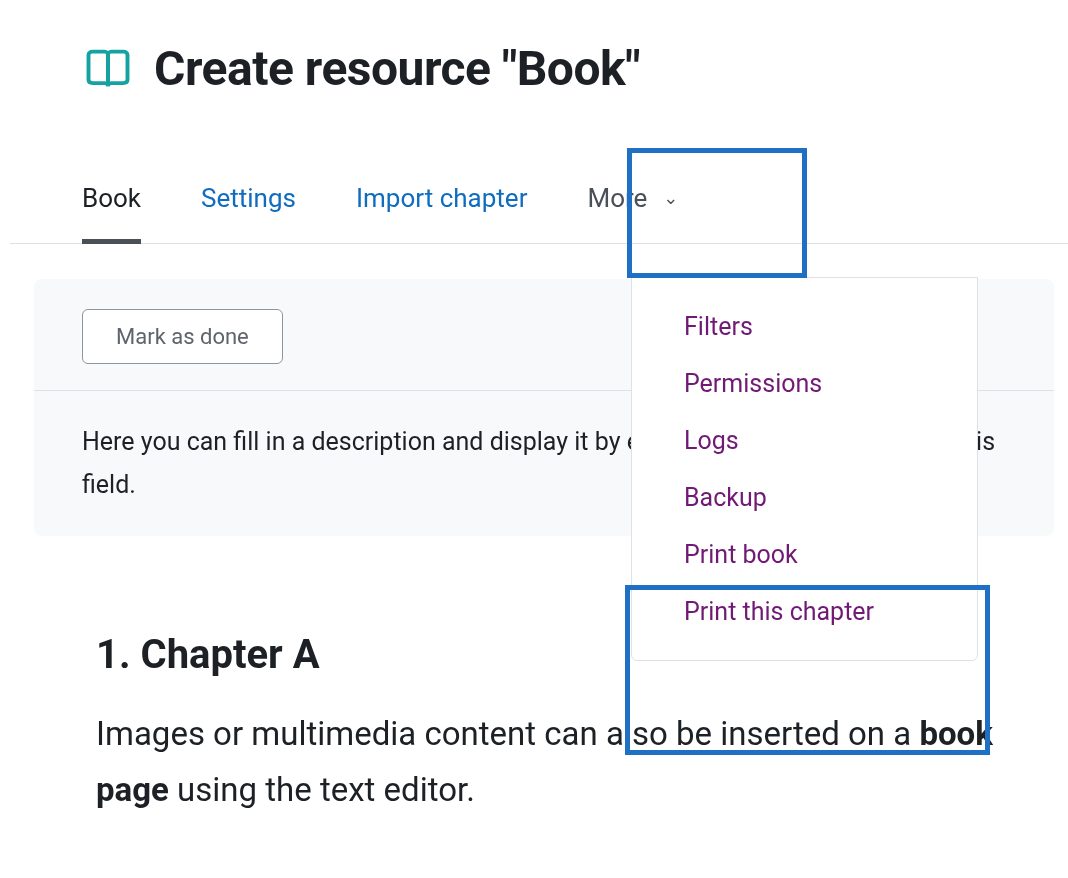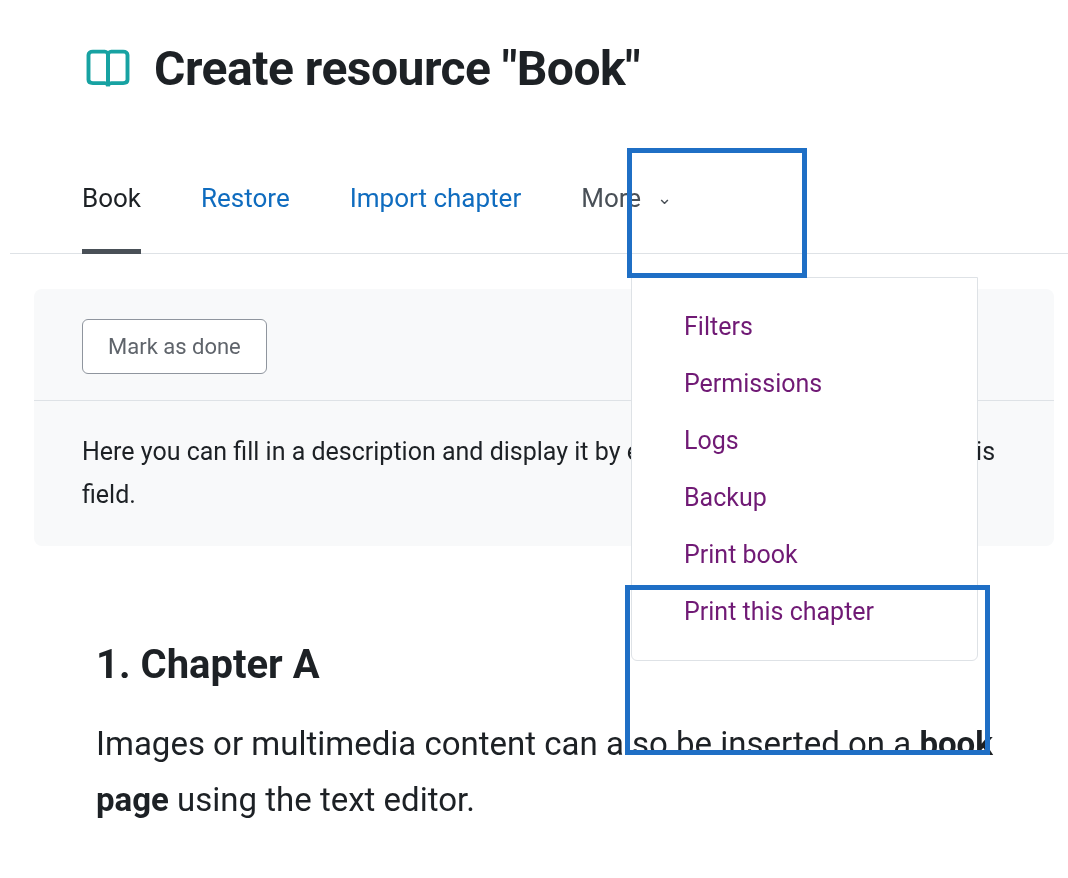--- a/index.html
+++ b/index.html
@@ -2,33 +2,33 @@
 <html><head>
 <meta charset="utf-8">
 <style>
 *{margin:0;padding:0;box-sizing:border-box}
 body{font-family:-apple-system,BlinkMacSystemFont,"Segoe UI",Roboto,"Helvetica Neue",Arial,sans-serif;background:#fff;color:#1d2125;width:1068px;height:878px;overflow:hidden;position:relative}
 .container{padding:40px 0 0 82px}
 .header{display:flex;align-items:center;gap:20px;margin-bottom:60px}
 .book-icon{width:52px;height:52px;flex-shrink:0}
 .page-title{font-size:48px;font-weight:700;letter-spacing:-0.5px;color:#1d2125}
 .tabs{display:flex;gap:0;border-bottom:1px solid #dee2e6;margin-left:-72px;padding-left:72px;position:relative}
-.tab{font-size:26px;padding:26px 0 40px 0;margin-right:60px;color:#0f6cbf;text-decoration:none;cursor:pointer;position:relative}
+.tab{font-size:26px;padding:26px 0 30px 0;margin-right:60px;color:#0f6cbf;text-decoration:none;cursor:pointer;position:relative}
 .tab.active{color:#1d2125;font-weight:400}
 .tab.active::after{content:"";position:absolute;left:0;right:0;bottom:-1px;height:5px;background:#495057}
 .more-tab-wrapper{position:relative}
 .more-tab{color:#495057;display:flex;align-items:center;gap:16px}
 .chevron{font-size:18px;line-height:1}
 .highlight-box{position:absolute;border:5px solid #1f6fc5;pointer-events:none;z-index:10}
 .highlight-more{top:148px;left:627px;width:180px;height:130px}
 .dropdown{position:absolute;top:277px;left:631px;width:347px;background:#fff;border:1px solid #dee2e6;border-radius:0 0 6px 6px;z-index:5;padding:20px 0}
 .dropdown-item{padding:14px 52px;font-size:25px;color:#701a75;cursor:pointer}
 .highlight-print{top:585px;left:625px;width:365px;height:170px}
 .content-box{margin-top:35px;margin-left:-48px;padding:30px 40px 30px 48px;background:#f8f9fa;border-radius:8px;width:1020px}
-.mark-done-btn{border:1px solid #8f959e;background:#fff;color:#5f646b;font-size:22px;padding:14px 25px;border-radius:6px;cursor:pointer;margin-bottom:26px;font-family:inherit}
+.mark-done-btn{border:1px solid #8f959e;background:#fff;color:#5f646b;font-size:22px;padding:14px 33px;border-radius:6px;cursor:pointer;margin-bottom:26px;font-family:inherit}
 .content-box hr{border:none;border-top:1px solid #dee2e6;margin-bottom:30px;margin-left:-48px;margin-right:-40px}
 .description-text{font-size:25px;line-height:1.7;color:#1d2125}
 .chapter-section{margin-top:95px;margin-left:14px}
 .chapter-title{font-size:40px;font-weight:700;color:#1d2125;margin-bottom:28px}
 .chapter-text{font-size:33px;line-height:1.7;color:#1d2125}
 .chapter-text strong{font-weight:700}
 </style>
 </head>
 <body>
 
@@ -39,21 +39,21 @@
       <svg viewBox="0 0 24 24" fill="none" stroke="#17a2a2" stroke-width="1.8" width="52" height="52">
         <path d="M3 5.5 C3 4.5 3.8 4 5 4 L10.5 4 C11.3 4 12 4.7 12 5.5 L12 20 C12 19.2 11.3 18.5 10.5 18.5 L5 18.5 C3.8 18.5 3 18 3 17 Z"></path>
         <path d="M21 5.5 C21 4.5 20.2 4 19 4 L13.5 4 C12.7 4 12 4.7 12 5.5 L12 20 C12 19.2 12.7 18.5 13.5 18.5 L19 18.5 C20.2 18.5 21 18 21 17 Z"></path>
       </svg>
     </span>
     <h1 class="page-title">Create resource "Book"</h1>
   </div>
 
   <div class="tabs">
     <a class="tab active">Book</a>
-    <a class="tab">Restore</a>
+    <a class="tab">Settings</a>
     <a class="tab">Import chapter</a>
     <div class="more-tab-wrapper">
       <a class="tab more-tab">
         <span>More</span>
         <span class="chevron">⌄</span>
       </a>
     </div>
   </div>
 
   <div class="content-box">

